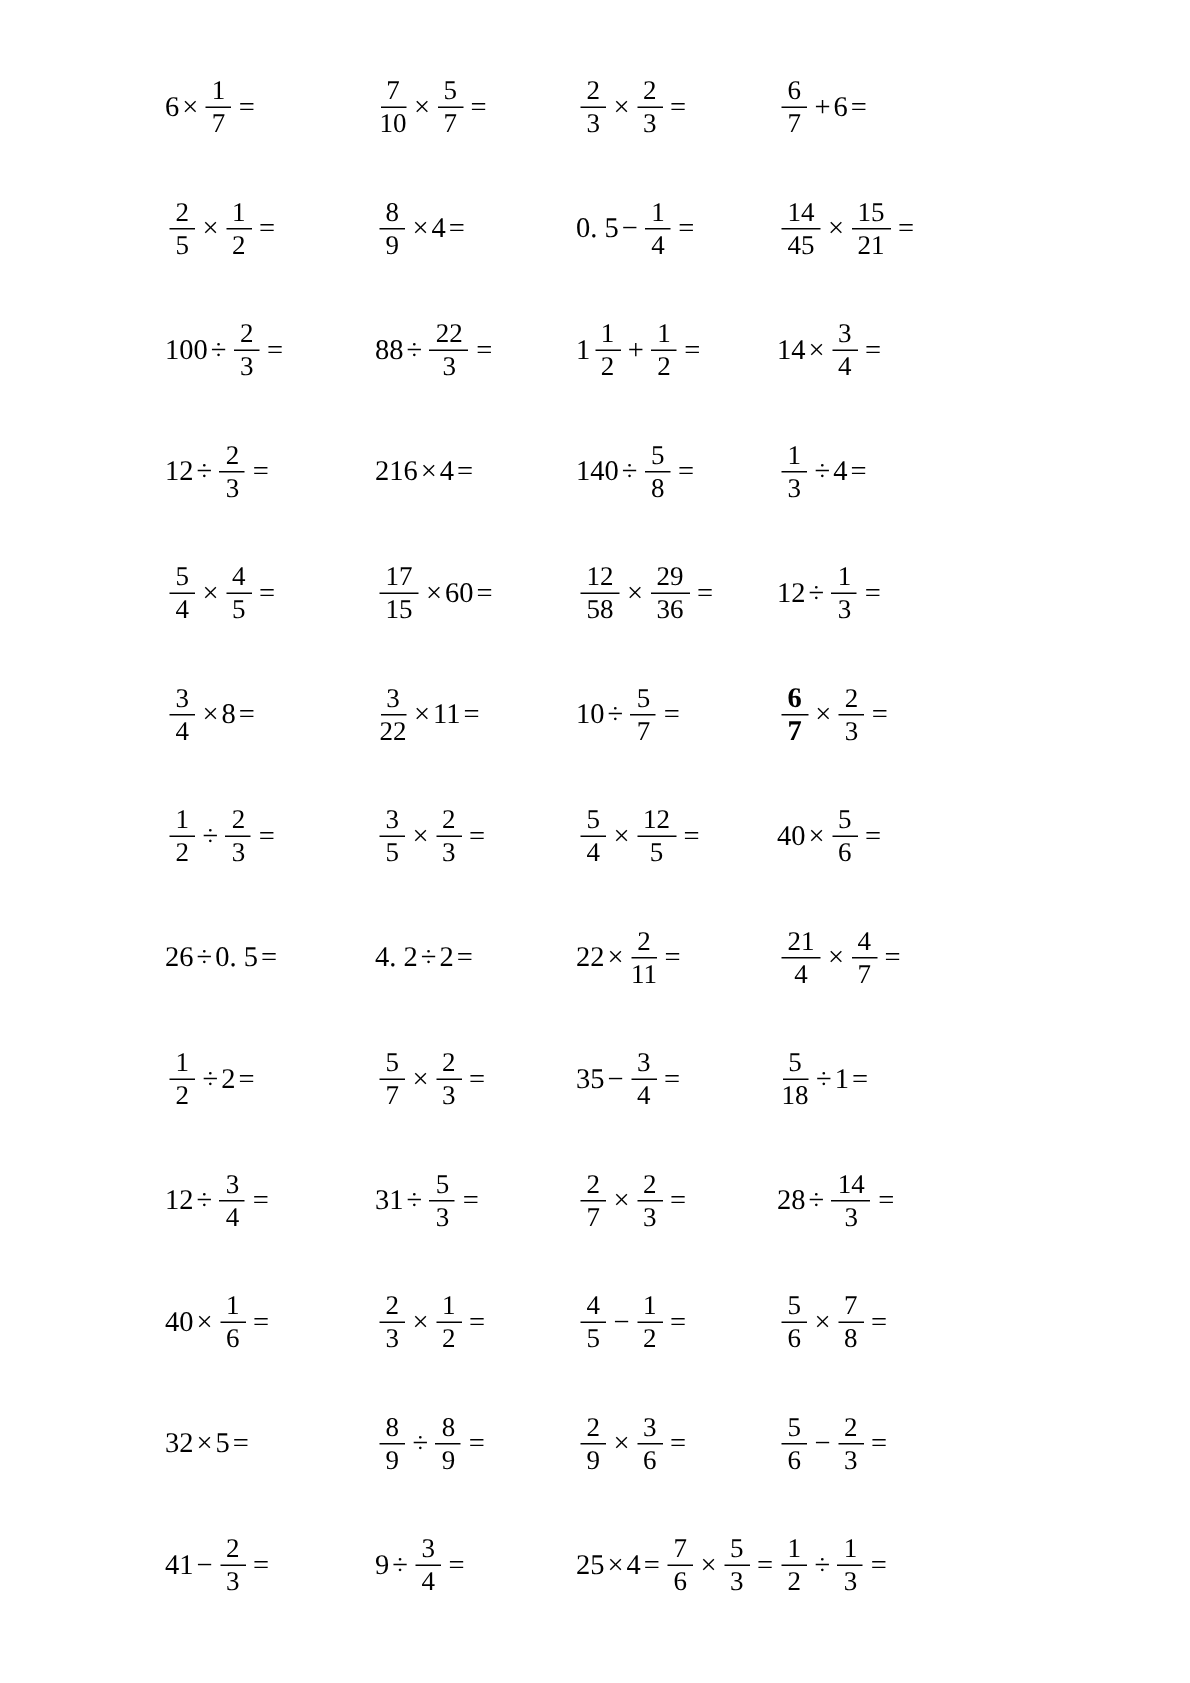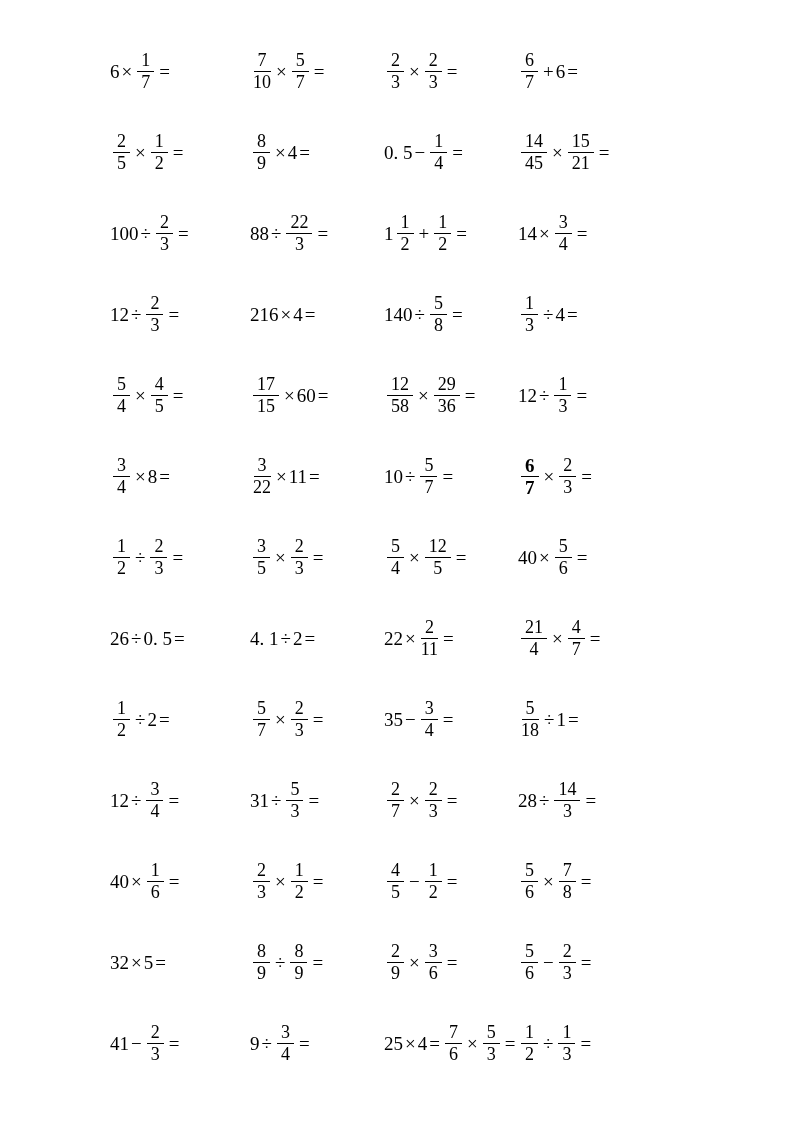--- a/index.html
+++ b/index.html
@@ -350,21 +350,21 @@
         </span>
         <span class="op">=</span>
       </div>
       <div class="cell">
         <span class="int">26</span>
         <span class="op">÷</span>
         <span class="int">0. 5</span>
         <span class="op">=</span>
       </div>
       <div class="cell">
-        <span class="int">4. 1</span>
+        <span class="int">4. 2</span>
         <span class="op">÷</span>
         <span class="int">2</span>
         <span class="op">=</span>
       </div>
       <div class="cell">
         <span class="int">22</span>
         <span class="op">×</span>
         <span class="frac">
           <span class="n">2</span>
           <span class="d">11</span>

